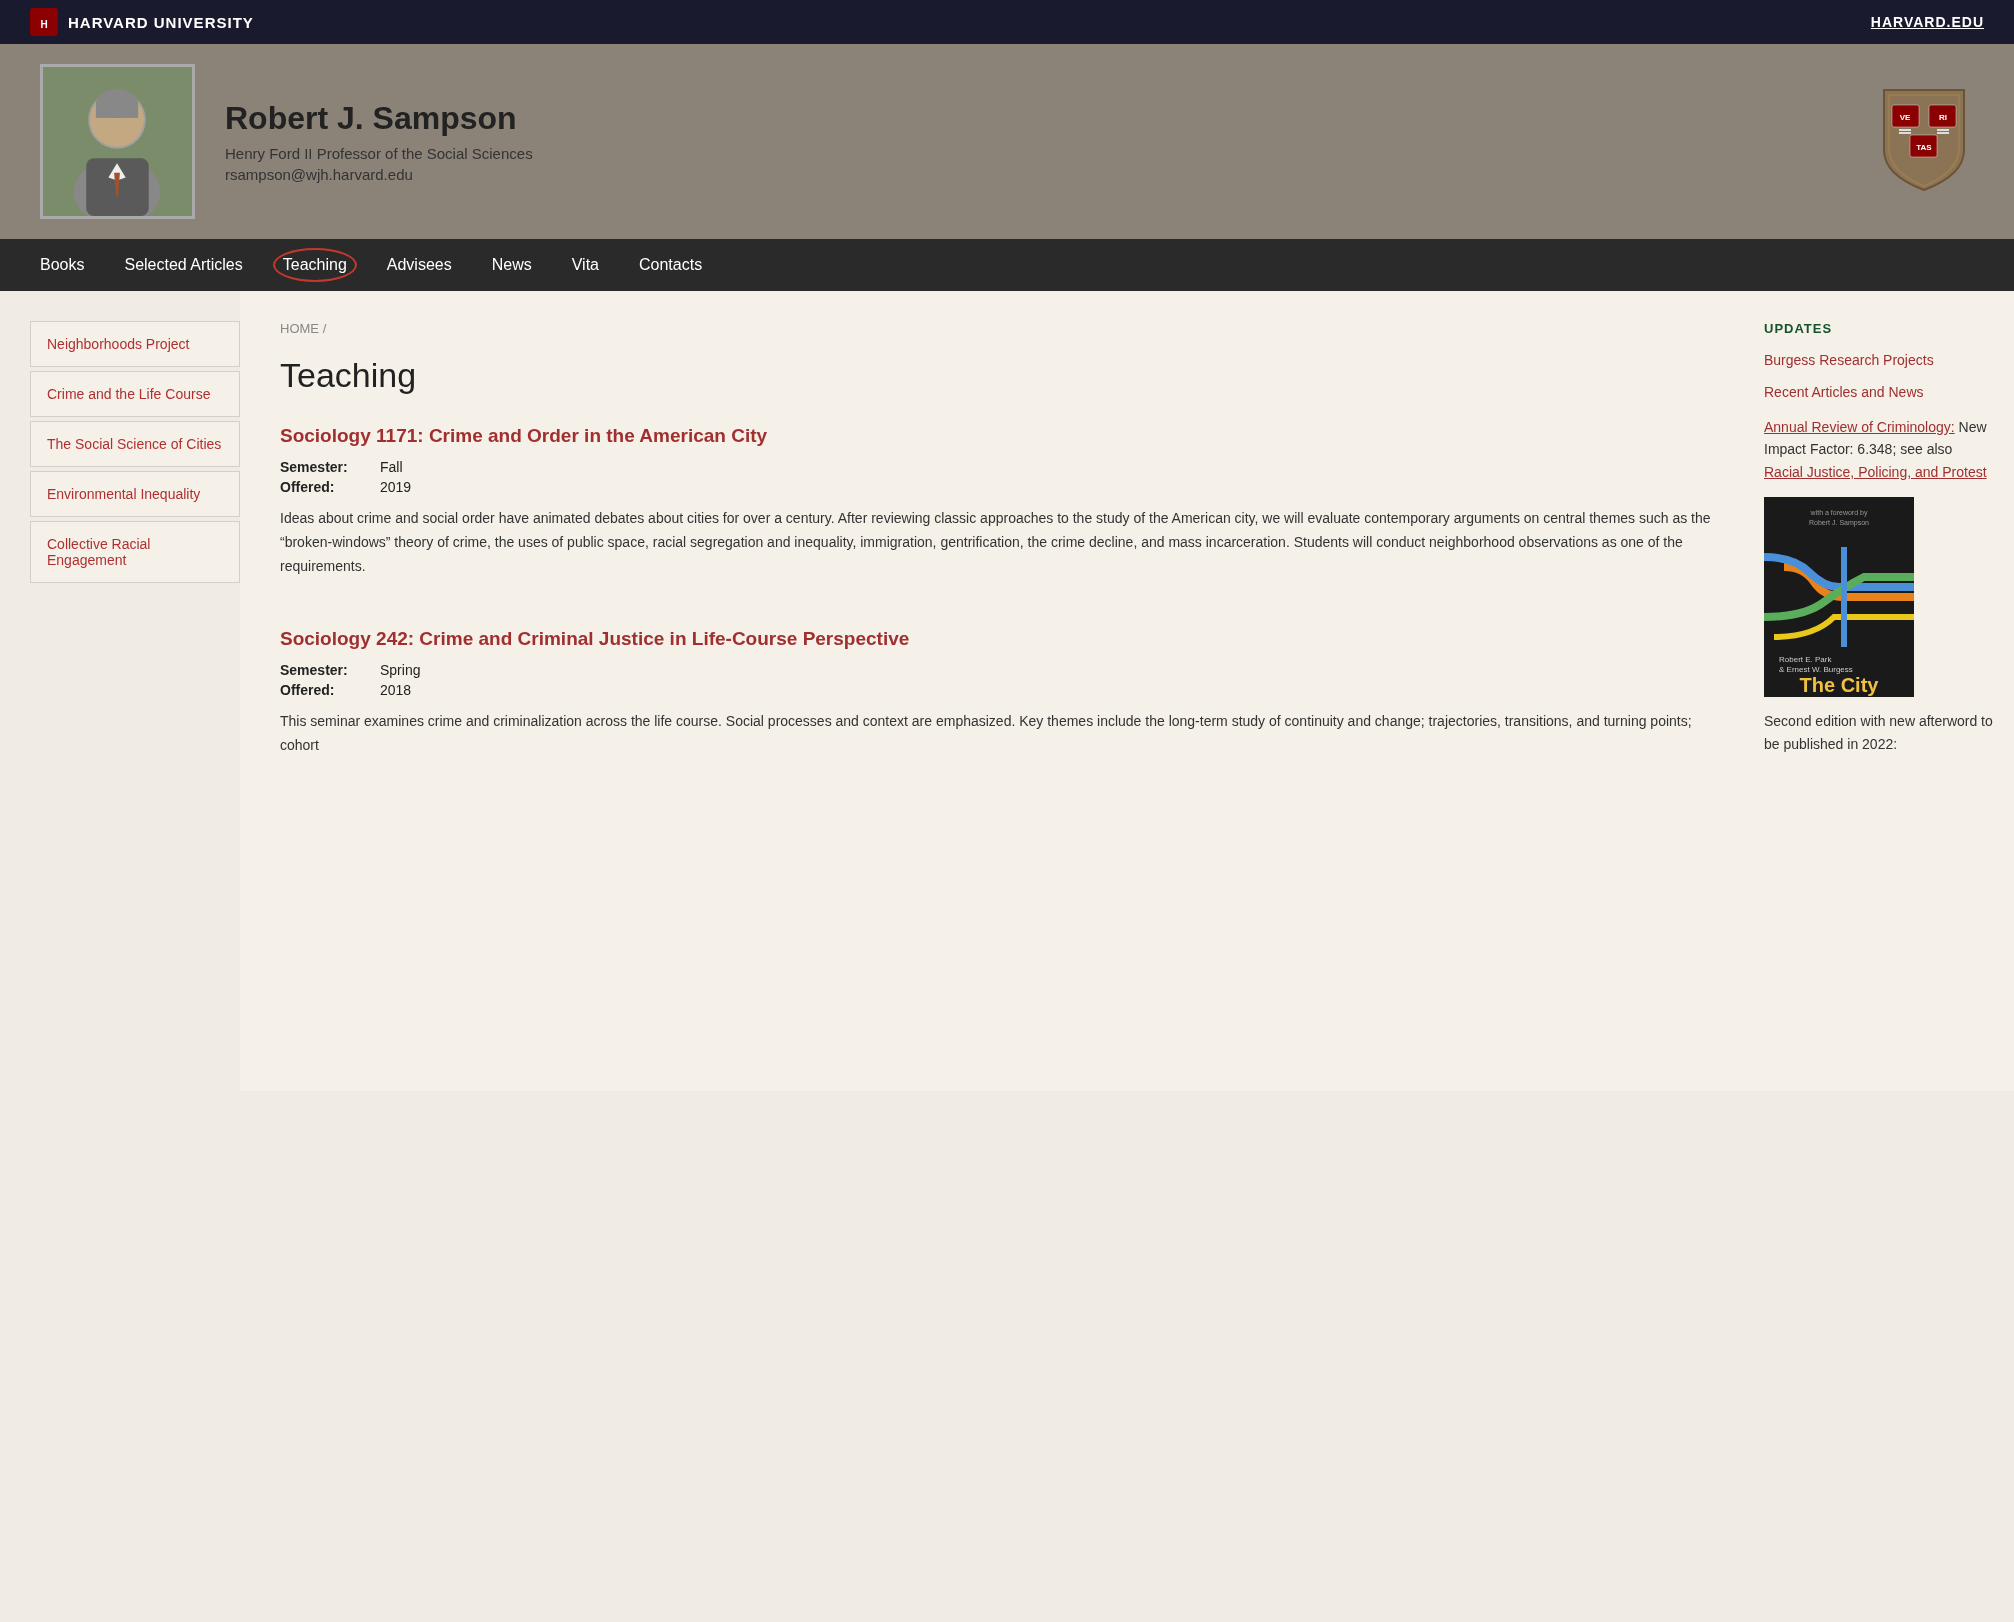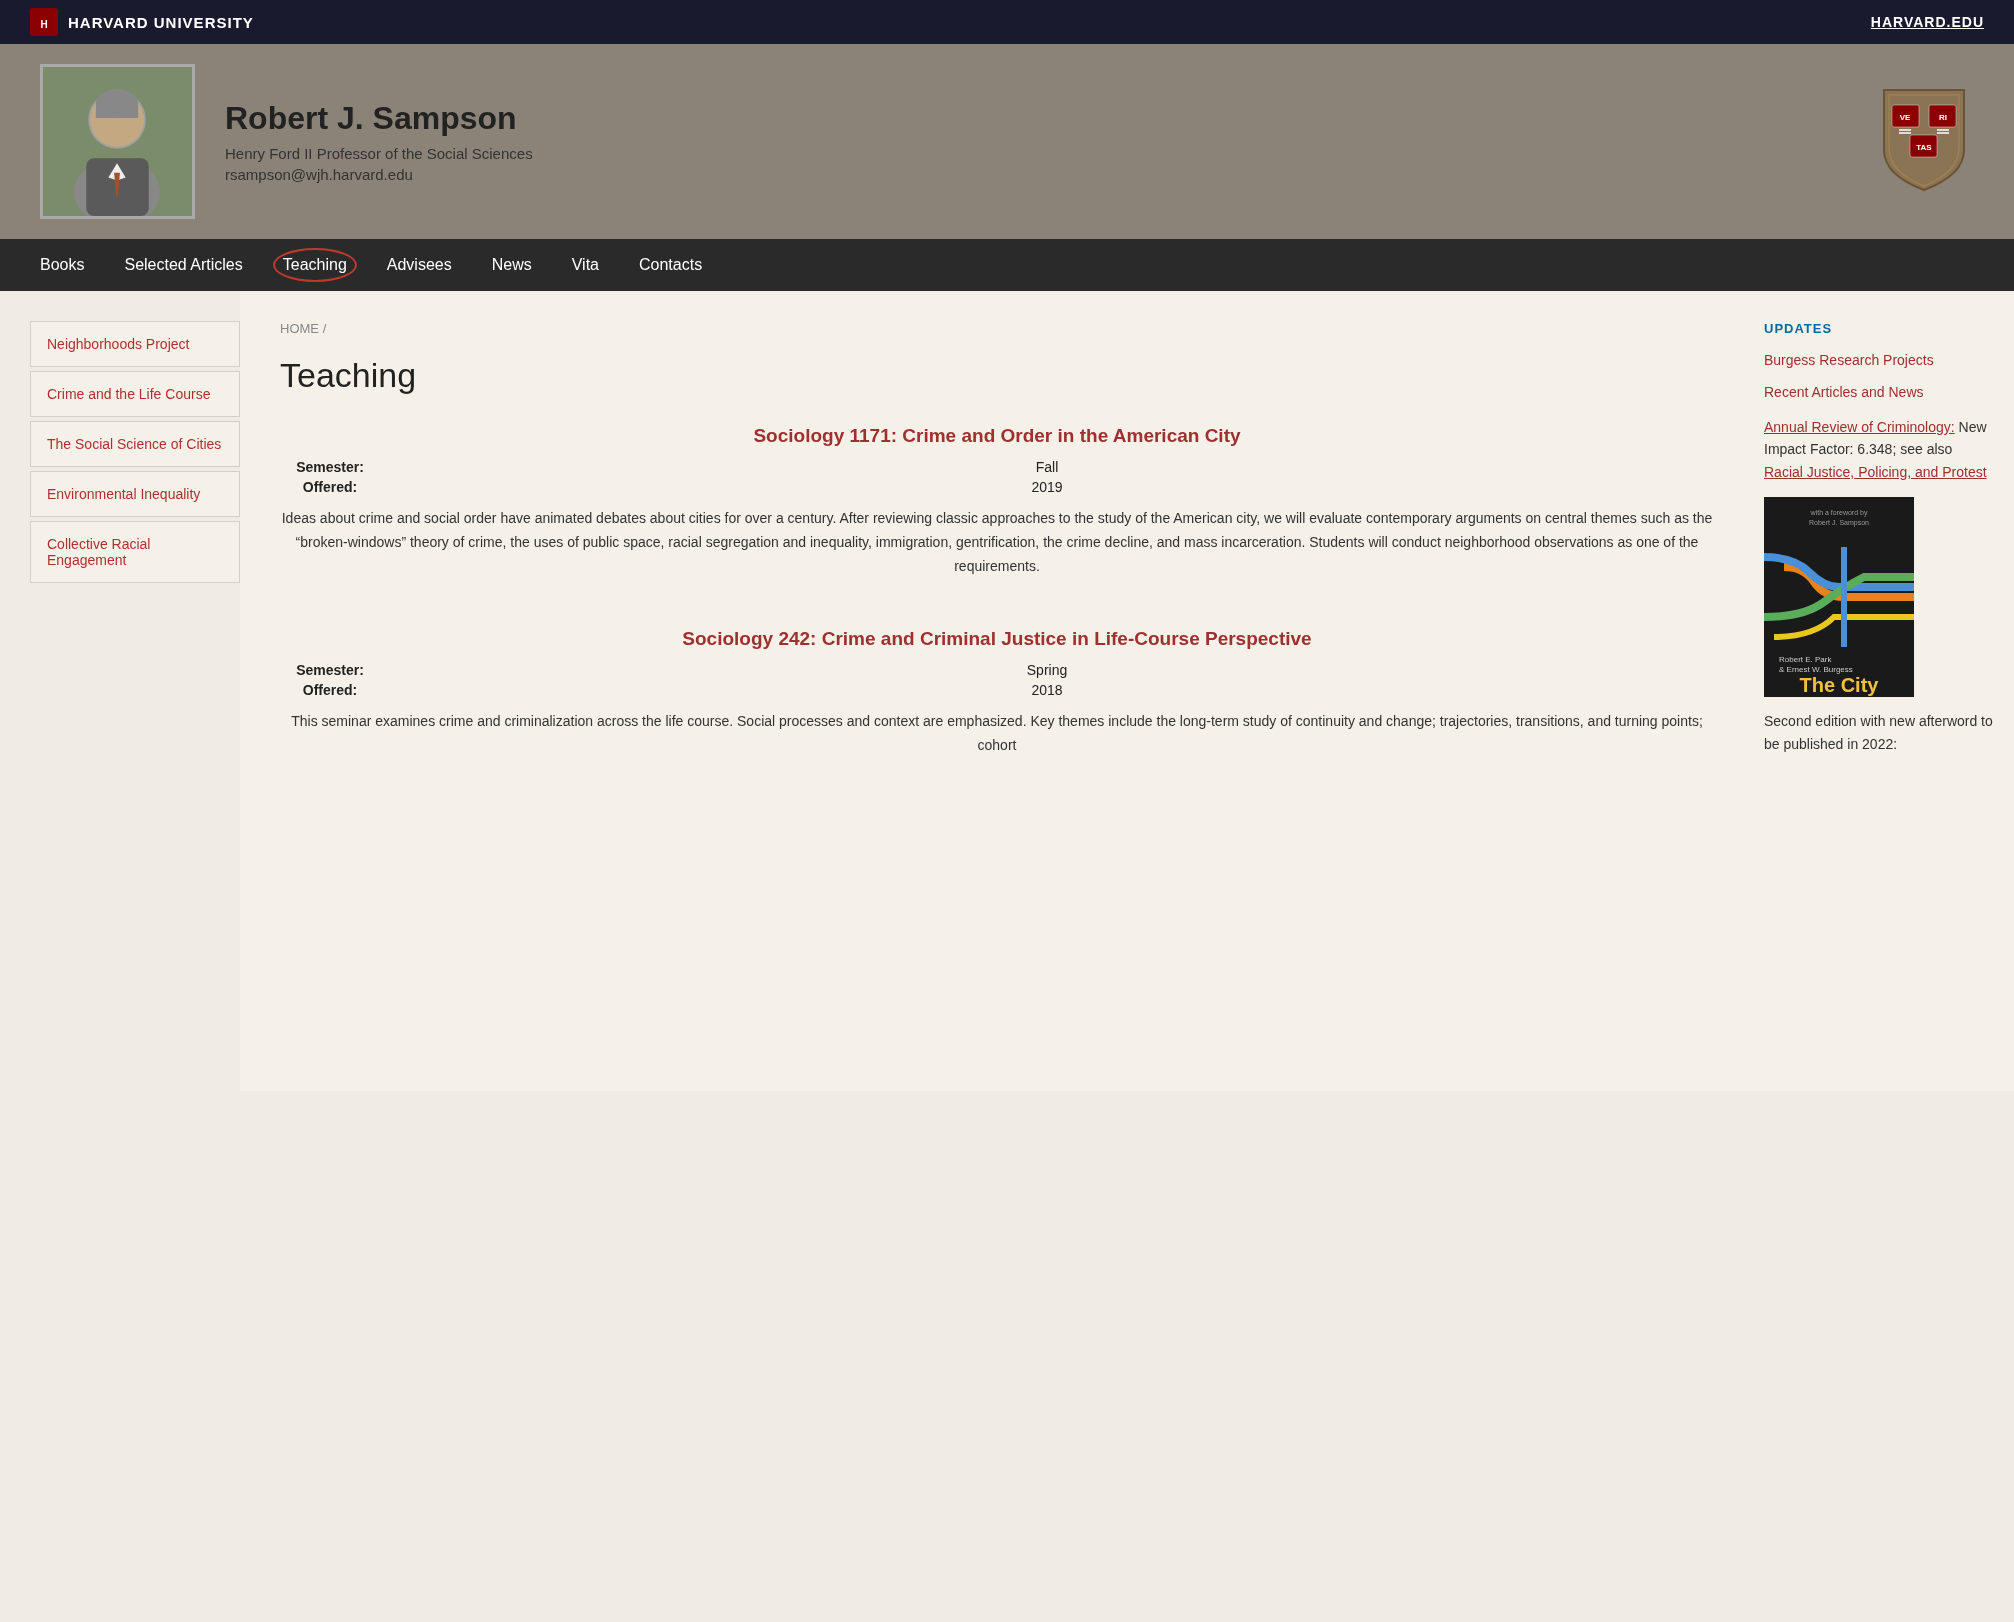--- a/index.html
+++ b/index.html
@@ -153,21 +153,20 @@
     }
     #content h2.page-title {
       font-size: 34px;
       font-weight: normal;
       color: #222;
       margin-bottom: 30px;
       border-bottom: none;
     }
     .course-block {
       margin-bottom: 50px;
-      text-align: center;
     }
     .course-title {
       font-size: 19px;
       color: #a03030;
       margin-bottom: 12px;
       font-weight: bold;
       text-decoration: none;
       display: block;
     }
     .course-meta {
@@ -193,21 +192,21 @@
     #right-sidebar {
       width: 260px;
       flex-shrink: 0;
       padding: 30px 20px 30px 10px;
       background: #f5f0e8;
     }
     #right-sidebar .updates-title {
       font-size: 13px;
       font-weight: bold;
       letter-spacing: 1px;
-      color: #0369a1;
+      color: #14532d;
       margin-bottom: 16px;
       text-transform: uppercase;
     }
     #right-sidebar .updates-link {
       display: block;
       color: #a03030;
       text-decoration: none;
       margin-bottom: 16px;
       font-size: 14px;
     }

